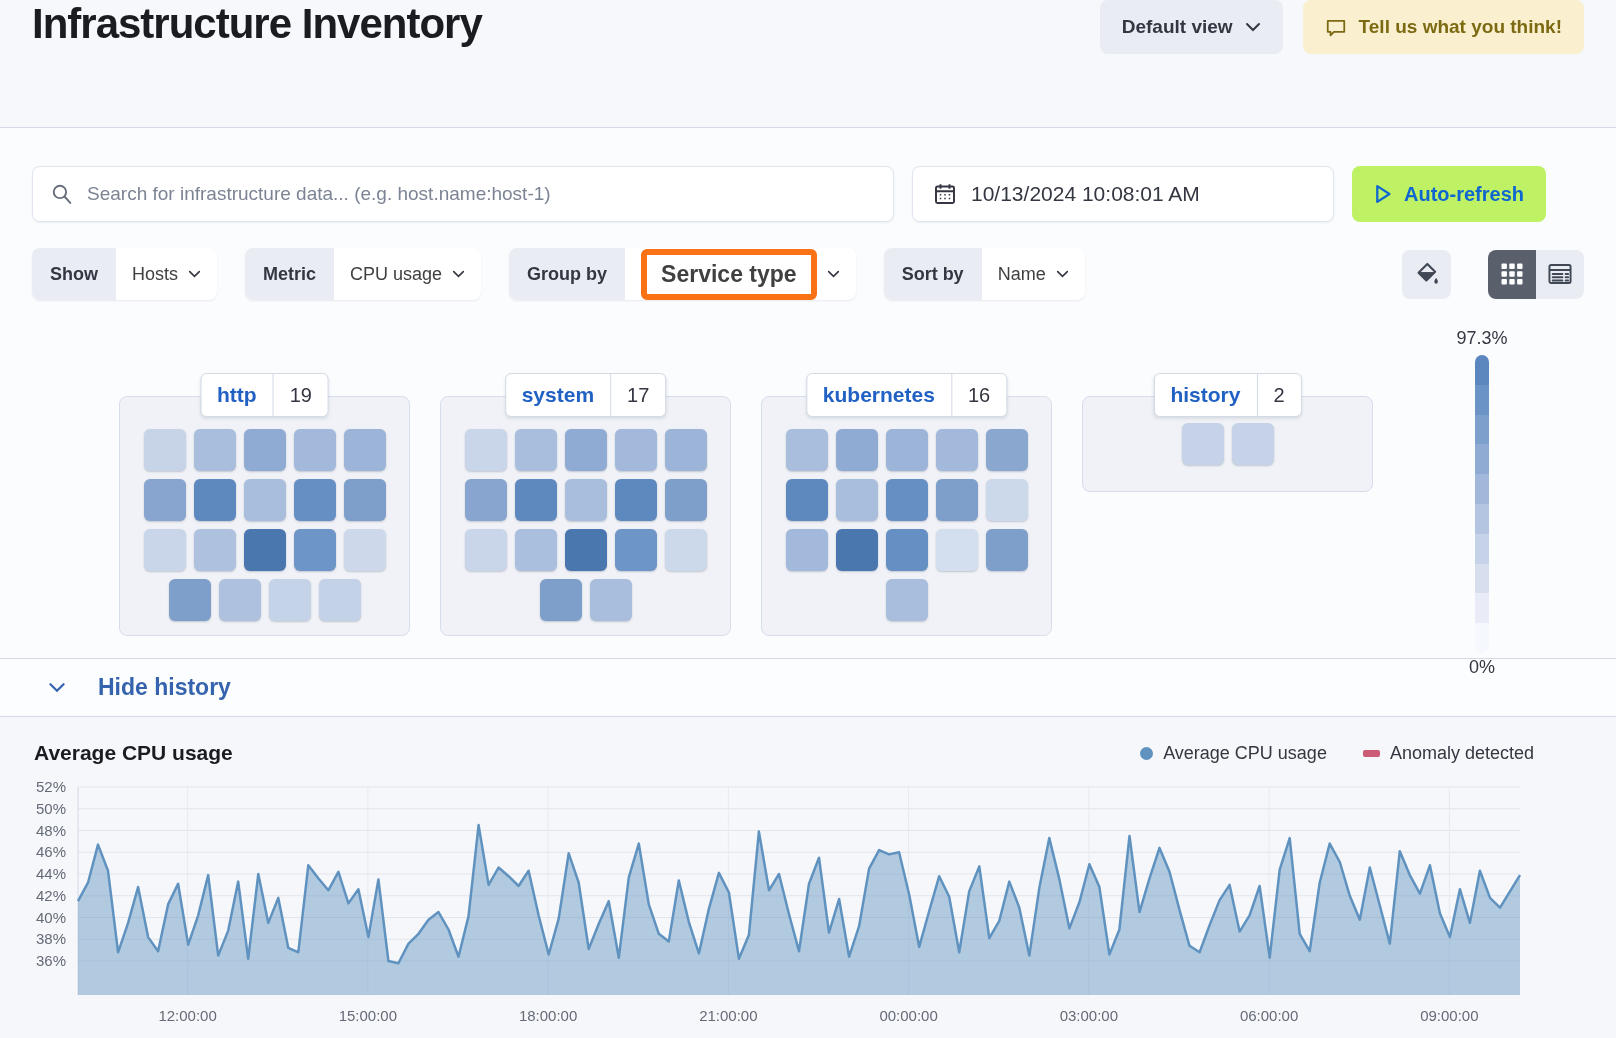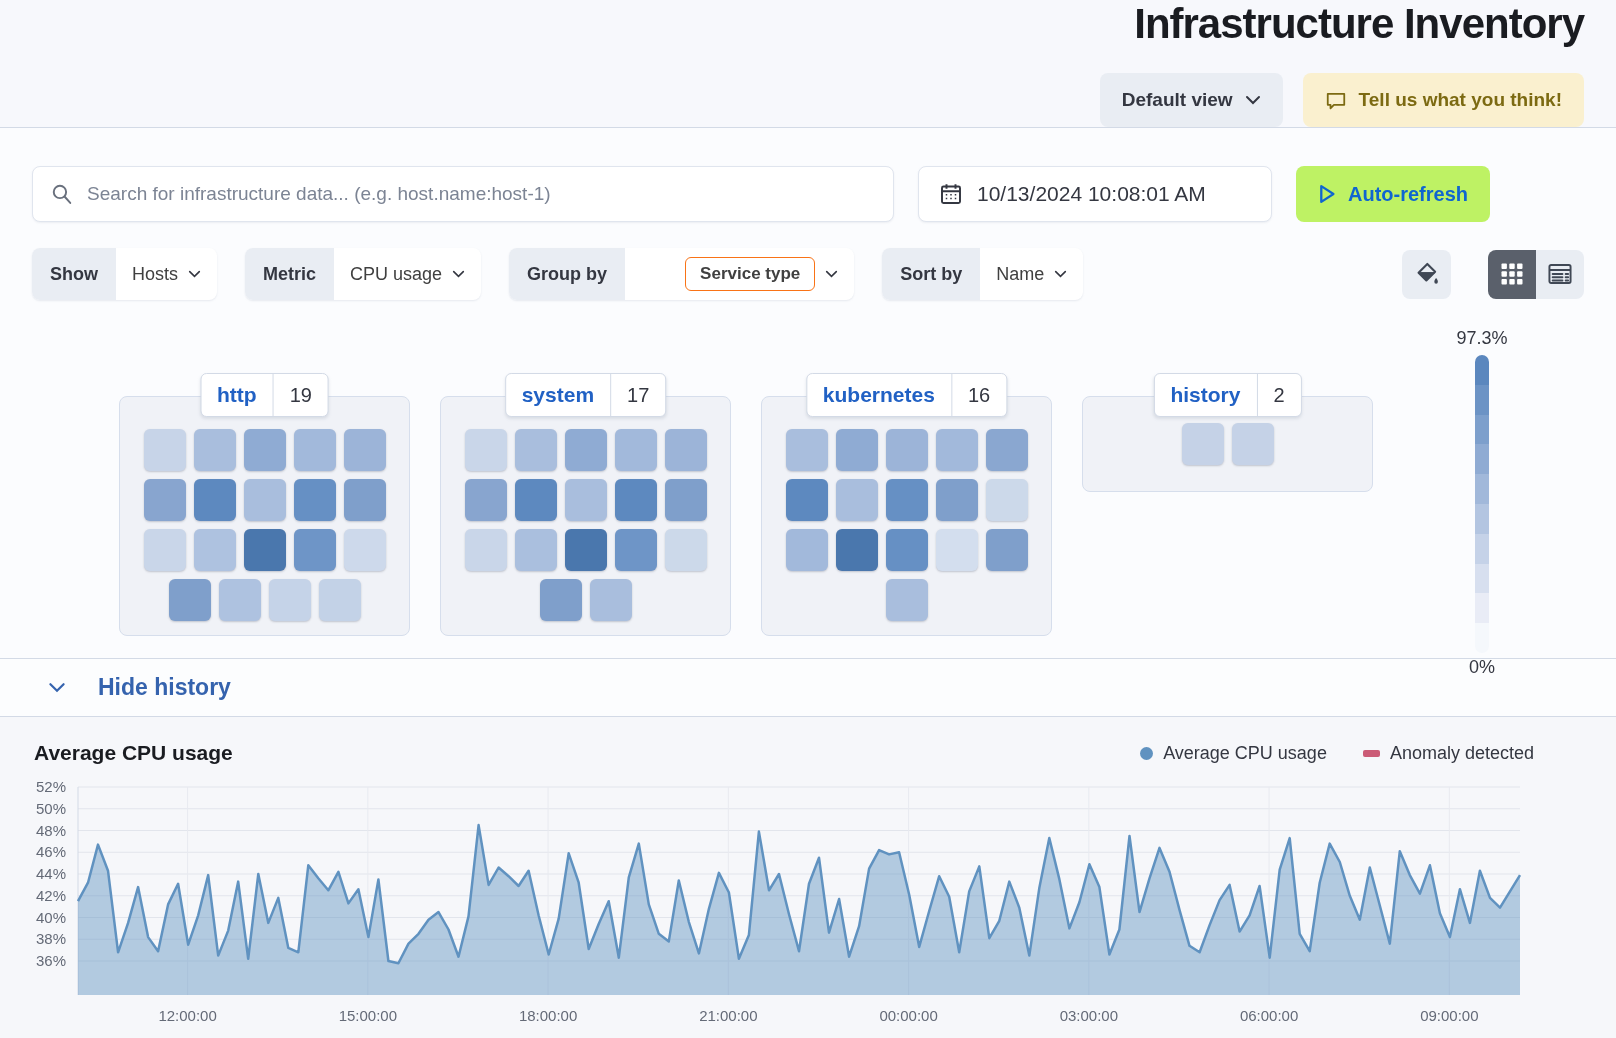--- a/index.html
+++ b/index.html
@@ -1,40 +1,40 @@
 <!DOCTYPE html>
 <html><head>
 <meta charset="utf-8">
 <style>
   * { margin:0; padding:0; box-sizing:border-box; }
   html,body { width:1616px; height:1038px; overflow:hidden; }
   body { font-family:"Liberation Sans","DejaVu Sans",sans-serif; background:#fbfcfe; color:#343741; }
 
   
-  .header { background:#f7f8fc; border-bottom:1px solid #d3dae6; height:128px; display:flex; align-items:flex-end; justify-content:space-between; padding:0 32px;flex-direction:column; }
+  .header { background:#f7f8fc; border-bottom:1px solid #d3dae6; height:128px; display:flex; align-items:flex-start; justify-content:space-between; padding:0 32px; }
   .page-title { font-size:42px; font-weight:800; letter-spacing:-1px; color:#1a1c21; }
   .header-actions { display:flex; gap:20px; align-items:center; }
   .btn { border:none; border-radius:8px; height:54px; display:inline-flex; align-items:center; gap:12px; padding:0 22px; font-size:19px; font-weight:700; cursor:pointer; font-family:inherit; }
   .btn-feedback { background:#faf0cf; color:#7c6a12; }
   .btn-view { background:#e9edf3; color:#343741; }
 
   
-  .toolbar { display:flex; align-items:center; gap:24px; padding:38px 32px 0 32px; }
+  .toolbar { display:flex; align-items:center; gap:18px; padding:38px 32px 0 32px; }
   .search-box { flex:1; height:56px; background:#fff; border:1px solid #e0e5ee; border-radius:8px; display:flex; align-items:center; padding:0 18px; box-shadow:0 1px 2px rgba(152,162,179,.15); max-width:862px; }
   .search-box input { border:none; outline:none; flex:1; font-size:19px; color:#343741; font-family:inherit; background:transparent; }
   .search-box input::placeholder { color:#7c8494; }
-  .date-box { width:354px; height:56px; background:#fff; border:1px solid #e0e5ee; border-radius:8px; display:flex; align-items:center; gap:14px; padding:0 20px; font-size:21px; color:#343741; box-shadow:0 1px 2px rgba(152,162,179,.15); cursor:pointer; }
+  .date-box { width:422px; height:56px; background:#fff; border:1px solid #e0e5ee; border-radius:8px; display:flex; align-items:center; gap:14px; padding:0 20px; font-size:21px; color:#343741; box-shadow:0 1px 2px rgba(152,162,179,.15); cursor:pointer; }
   .btn-autorefresh { background:#bef264; color:#0f66d0; height:56px; font-size:20px; }
 
   
   .filters { display:flex; align-items:center; padding:26px 32px 0 32px; }
   .fgroup { display:flex; align-items:stretch; height:52px; border-radius:8px; overflow:visible; box-shadow:0 1px 2px rgba(152,162,179,.2); background:#fff; margin-right:28px; }
   .flabel { background:#e9edf3; display:flex; align-items:center; padding:4px 18px; font-weight:700; font-size:18px; border-radius:8px 0 0 8px; }
   .fvalue { display:flex; align-items:center; gap:10px; padding:0 16px; font-size:18px; color:#404040; cursor:pointer; border-radius:0 8px 8px 0; }
-  .chip { border:1px solid #f97316; border-radius:6px; padding:6px 14px; font-weight:700; font-size:17px; background:#fff; cursor:pointer;margin-left:44px; }
+  .chip { border:6px solid #f97316; border-radius:6px; padding:6px 14px; font-weight:700; font-size:23px; background:#fff; cursor:pointer; }
   .spacer { flex:1; }
   .icon-btn { width:49px; height:49px; border:none; border-radius:8px; background:#e9edf3; display:flex; align-items:center; justify-content:center; cursor:pointer; }
   .seg { display:flex; border-radius:8px; overflow:hidden; margin-left:37px; }
   .seg button { width:48px; height:49px; border:none; display:flex; align-items:center; justify-content:center; cursor:pointer; }
   .seg .active { background:#5a606b; }
   .seg .inactive { background:#e9edf3; }
 
   
   .waffle-wrap { position:relative; height:344px; margin-top:14px; }
   .groups { position:absolute; left:119px; top:82px; display:flex; gap:30px; }

